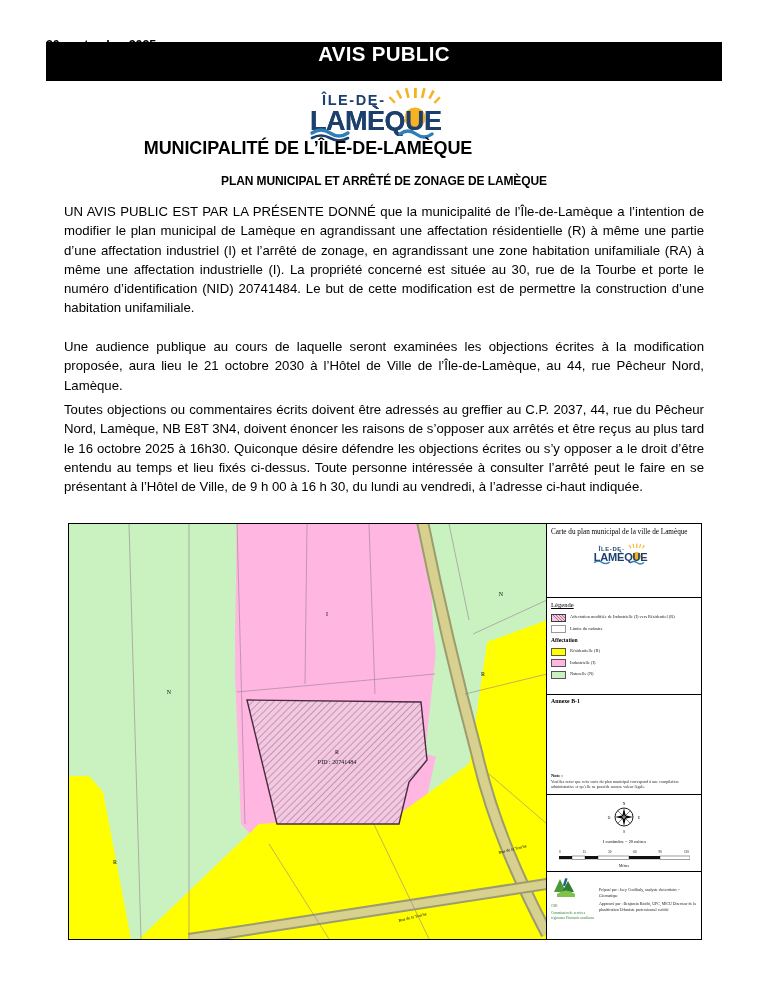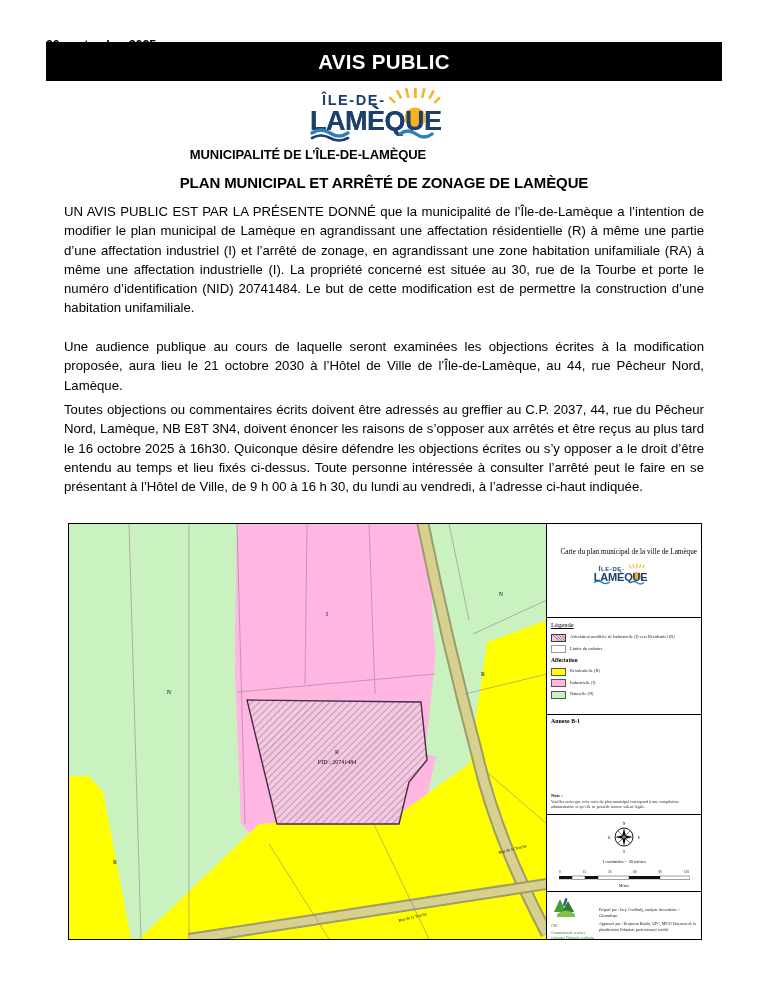--- a/index.html
+++ b/index.html
@@ -31,21 +31,20 @@
     color: #000;
   }
 
   
   .banner {
     position: absolute;
     left: 46px; top: 42px;
     width: 676px; height: 39px;
     background: #000000;
     display: flex;
-    align-items: center;
     justify-content: center;
   }
   .banner-title {
     color: #ffffff;
     font-size: 20.5px;
     font-weight: 700;
     letter-spacing: 0.3px;
   }
 
   
@@ -58,33 +57,33 @@
   }
   .logo {
     position: relative;
     width: 176px; height: 54px;
   }
   .logo svg { display: block; }
 
   
   .muni-title {
     position: absolute;
-    left: 0; top: 147px;
+    left: 0; top: 138px;
     width: 616px;
     text-align: center;
-    font-size: 13px;
+    font-size: 18px;
     font-weight: 700;
     letter-spacing: -0.1px;
   }
   .plan-title {
     position: absolute;
     left: 0; top: 174px;
     width: 768px;
     text-align: center;
-    font-size: 15px;
+    font-size: 12px;
     font-weight: 700;
     letter-spacing: -0.1px;
   }
 
   
   .body-text {
     position: absolute;
     left: 64px;
     width: 640px;
     font-size: 13.2px;
@@ -123,21 +122,21 @@
     border-left: 1px solid #000;
     background: #fff;
     font-size: 4.6px;
     line-height: 1.35;
   }
   .panel-box {
     border-bottom: 1px solid #000;
     padding: 3px 4px;
     position: relative;
   }
-  .panel-title-box { height: 74px; text-align: right; padding-top: 4px; margin-top: 20px; }
+  .panel-title-box { height: 74px; text-align: left; padding-top: 4px; }
   .panel-map-title {
     font-family: "Liberation Serif", serif;
     font-size: 7.2px;
     line-height: 1.25;
     color: #000;
   }
   .panel-logo { margin-top: 6px; display: flex; justify-content: center; }
 
   .legend-box { height: 97px; }
   .legend-heading {

